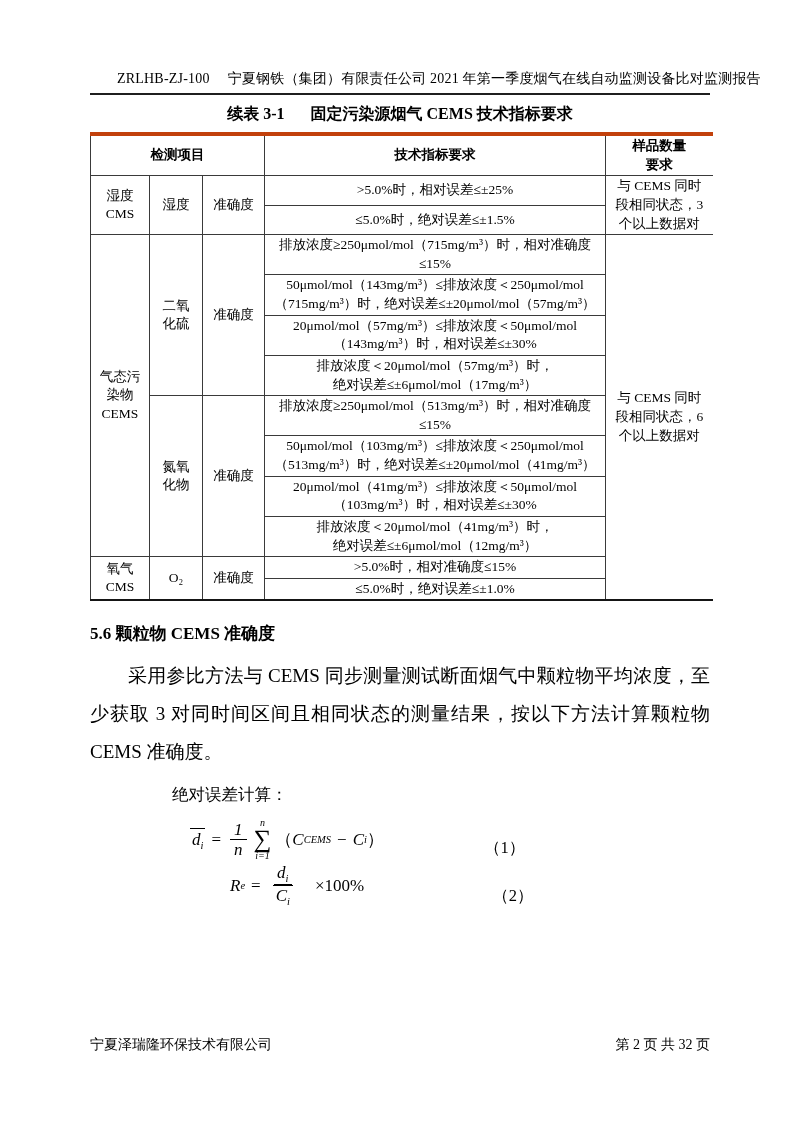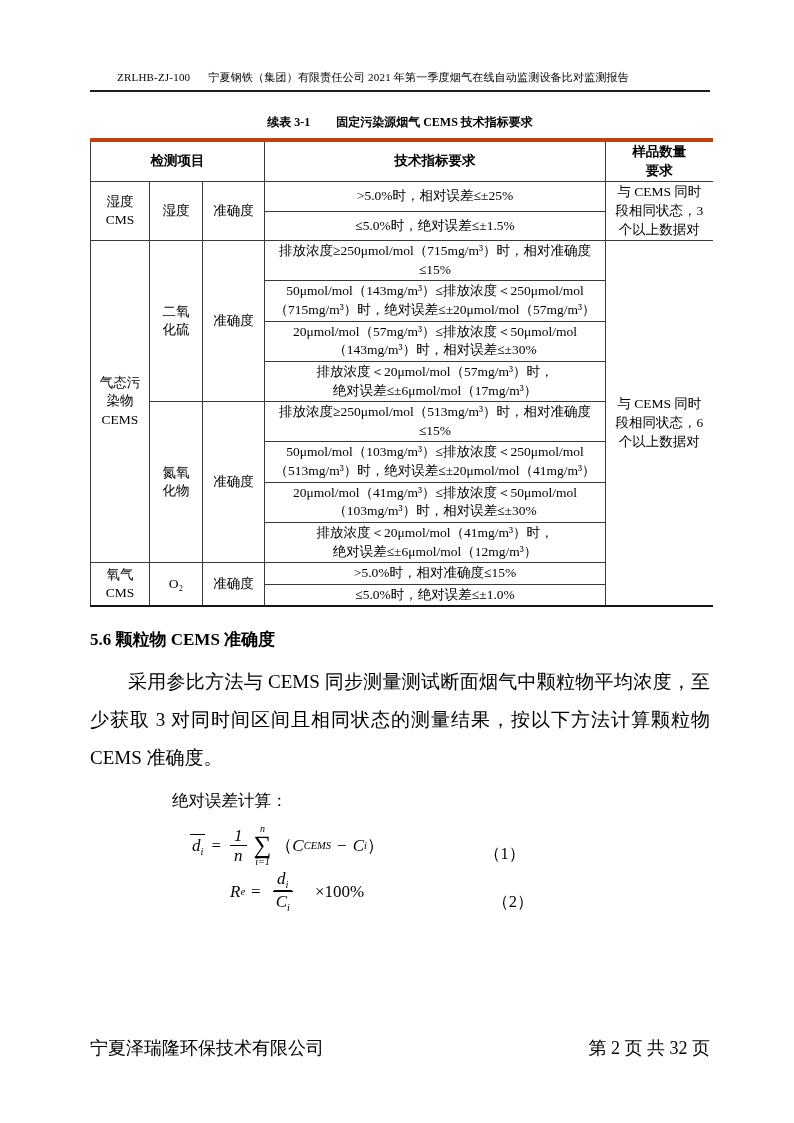--- a/index.html
+++ b/index.html
@@ -3,25 +3,25 @@
 <meta charset="utf-8">
 <style>
   * { margin:0; padding:0; box-sizing:border-box; }
   html,body { background:#e9e9e9; }
   body { font-family:"Liberation Serif","DejaVu Serif",serif; color:#000; }
   .page {
     position:relative; width:794px; height:1123px; margin:0 auto; background:#ffffff;
     padding:70px 84px 0 90px; overflow:hidden;
   }
   
-  .hdr-row { display:flex; align-items:baseline; font-size:11px; letter-spacing:0.2px; padding-left:27px; white-space:nowrap; }
+  .hdr-row { display:flex; align-items:baseline; font-size:14px; letter-spacing:0.2px; padding-left:27px; white-space:nowrap; }
   .hdr-code { margin-right:18px; font-family:"Liberation Serif","DejaVu Serif",serif; }
   .hdr-rule { border-top:2px solid #1f1f1f; margin-top:5px; }
   
-  .tbl-caption { text-align:center; font-weight:bold; font-size:12px; margin-top:22px; margin-bottom:7px; }
+  .tbl-caption { text-align:center; font-weight:bold; font-size:16px; margin-top:9px; margin-bottom:7px; }
   .tbl-caption .cap-gap { display:inline-block; width:26px; }
   
   table.spec { border-collapse:collapse; table-layout:fixed; width:622px; font-size:13.5px; line-height:1.38;
                border-top:4px solid #c2410c; border-bottom:2px solid #151515; }
   table.spec td, table.spec th { border:1px solid #3a3a3a; text-align:center; vertical-align:middle; padding:1px 3px; font-weight:normal; }
   table.spec th { font-weight:bold; }
   table.spec .c5 { border-right:0; }
   .pre { white-space:pre-line; }
   .samp { text-align:left; padding:1px 4px; }
   tr.rh-head { height:38px; }
@@ -44,21 +44,21 @@
   .frac .den { padding:0 4px; }
   .sigma-wrap { display:inline-flex; flex-direction:column; align-items:center; line-height:1; margin:0 4px; }
   .sigma-wrap .sig-top { font-size:10px; }
   .sigma-wrap .sigma { font-size:25px; font-style:normal; line-height:0.9; }
   .sigma-wrap .sig-bot { font-size:10px; }
   .paren { font-style:normal; }
   .times { font-style:normal; margin-left:16px; }
   .fnum { font-size:16.5px; margin-left:100px; padding-bottom:2px; }
   .formula-row.rel .fnum { margin-left:128px; }
   
-  .footer { position:absolute; left:90px; right:84px; top:1036px; display:flex; justify-content:space-between; font-size:18px; }
+  .footer { position:absolute; left:90px; right:84px; top:1036px; display:flex; justify-content:space-between; font-size:14px; }
 </style>
 </head>
 <body>
 
 <div class="page">
 
   <div class="hdr-row">
     <span class="hdr-code">ZRLHB-ZJ-100</span>
     <span class="hdr-title">宁夏钢铁（集团）有限责任公司 2021 年第一季度烟气在线自动监测设备比对监测报告</span>
   </div>

